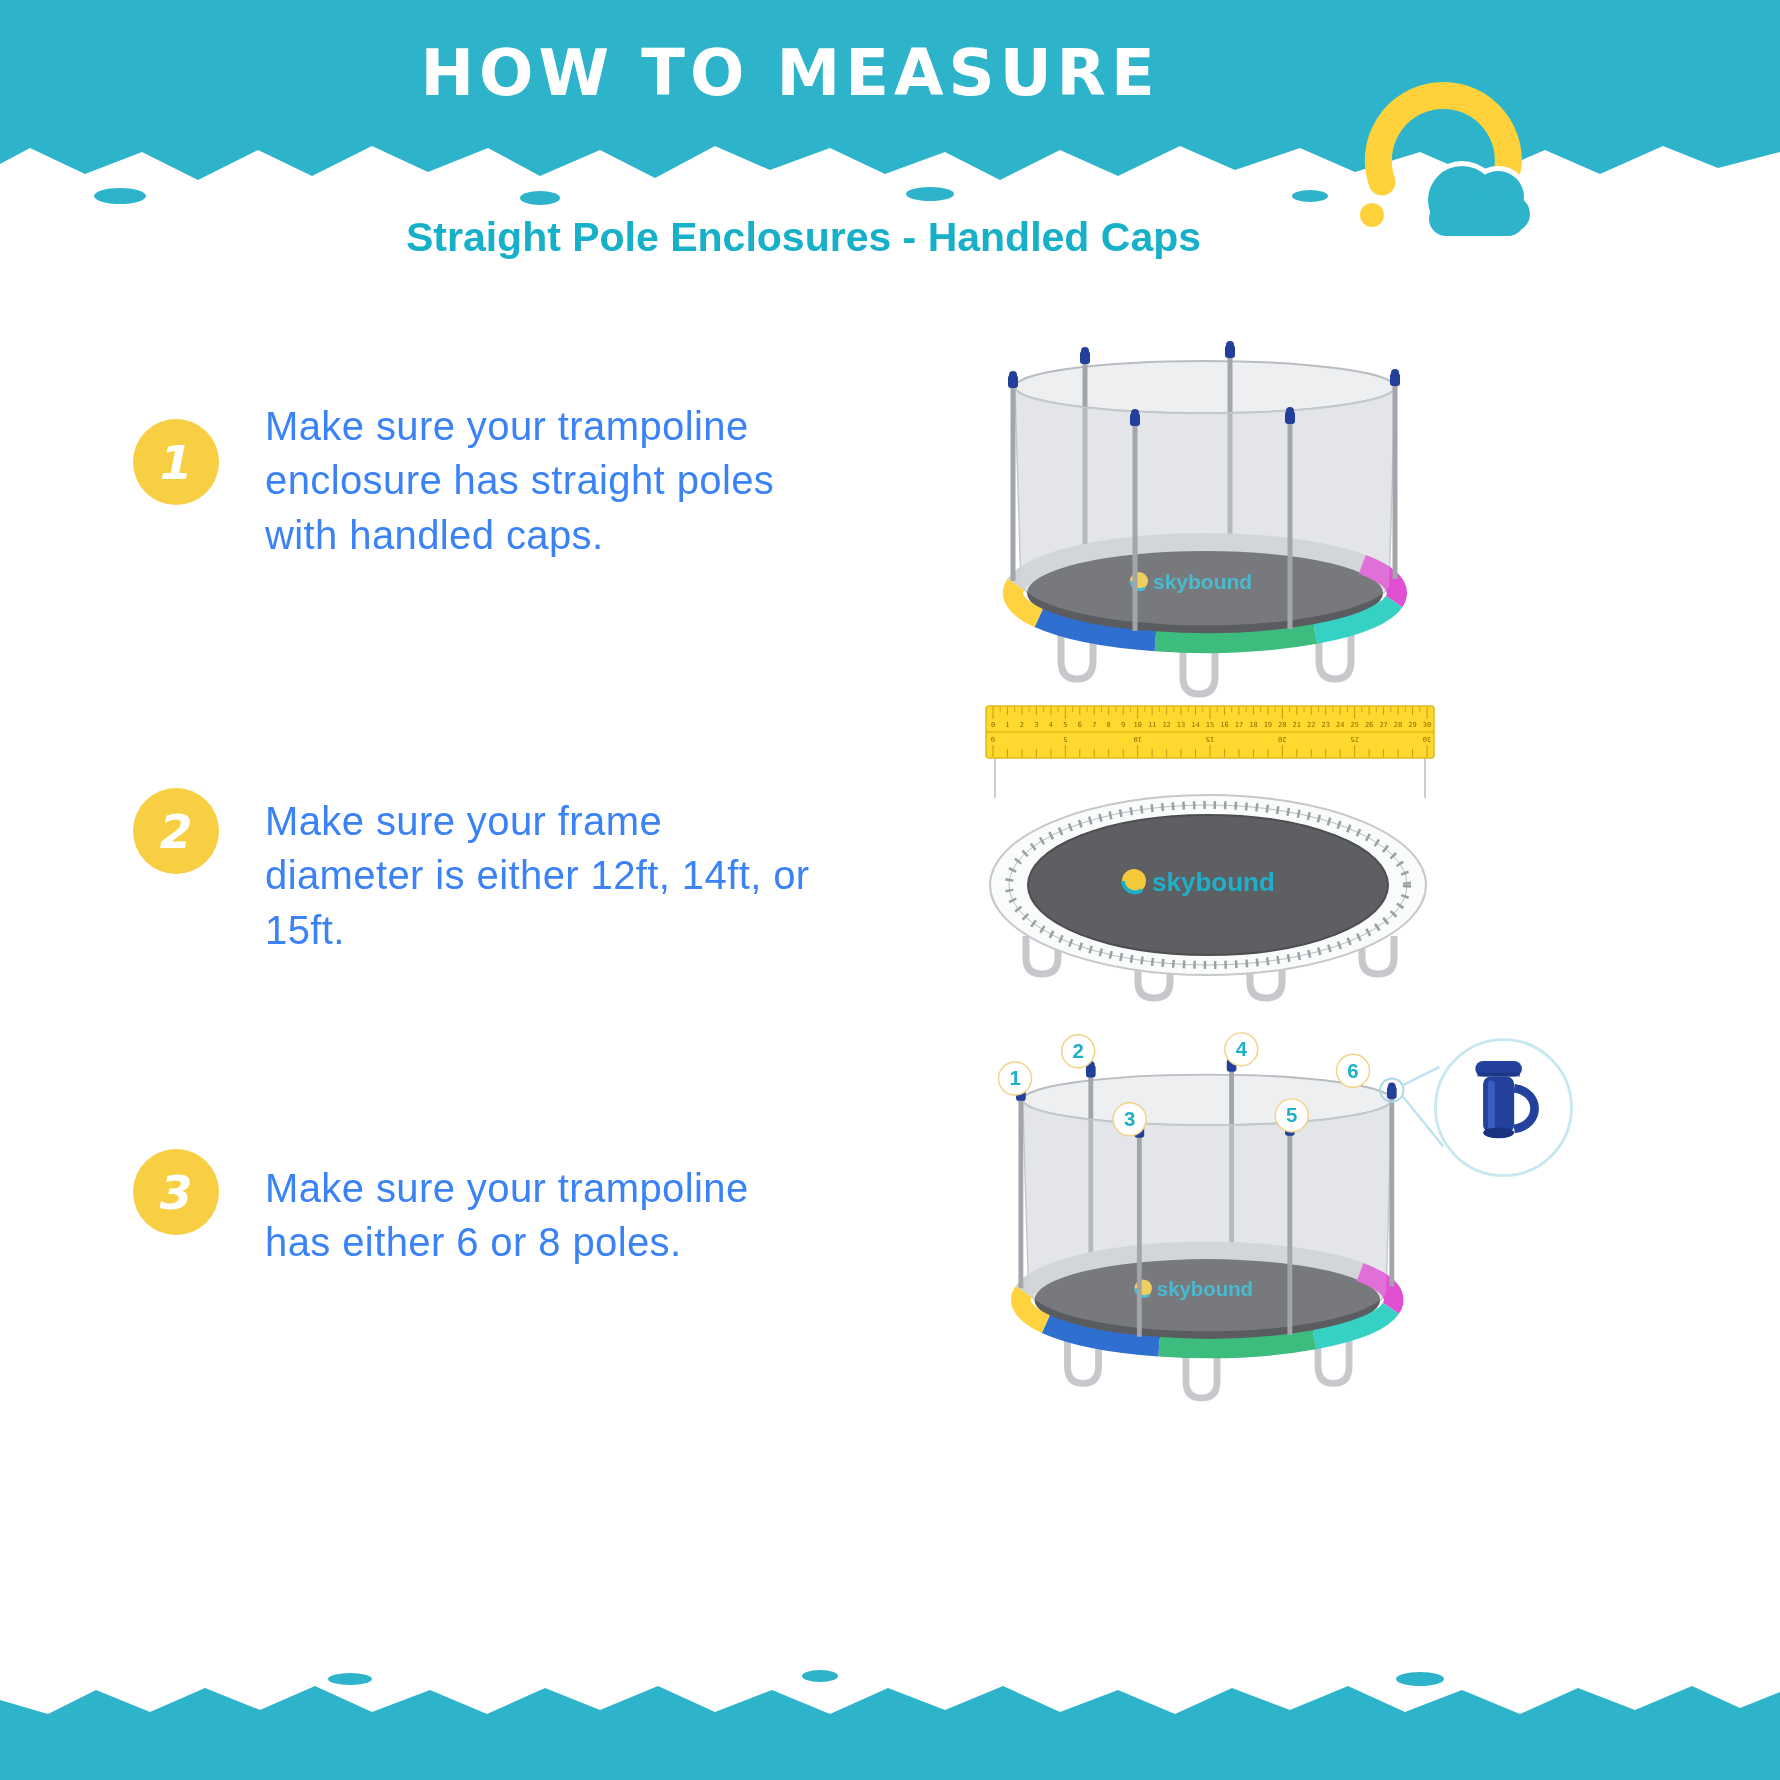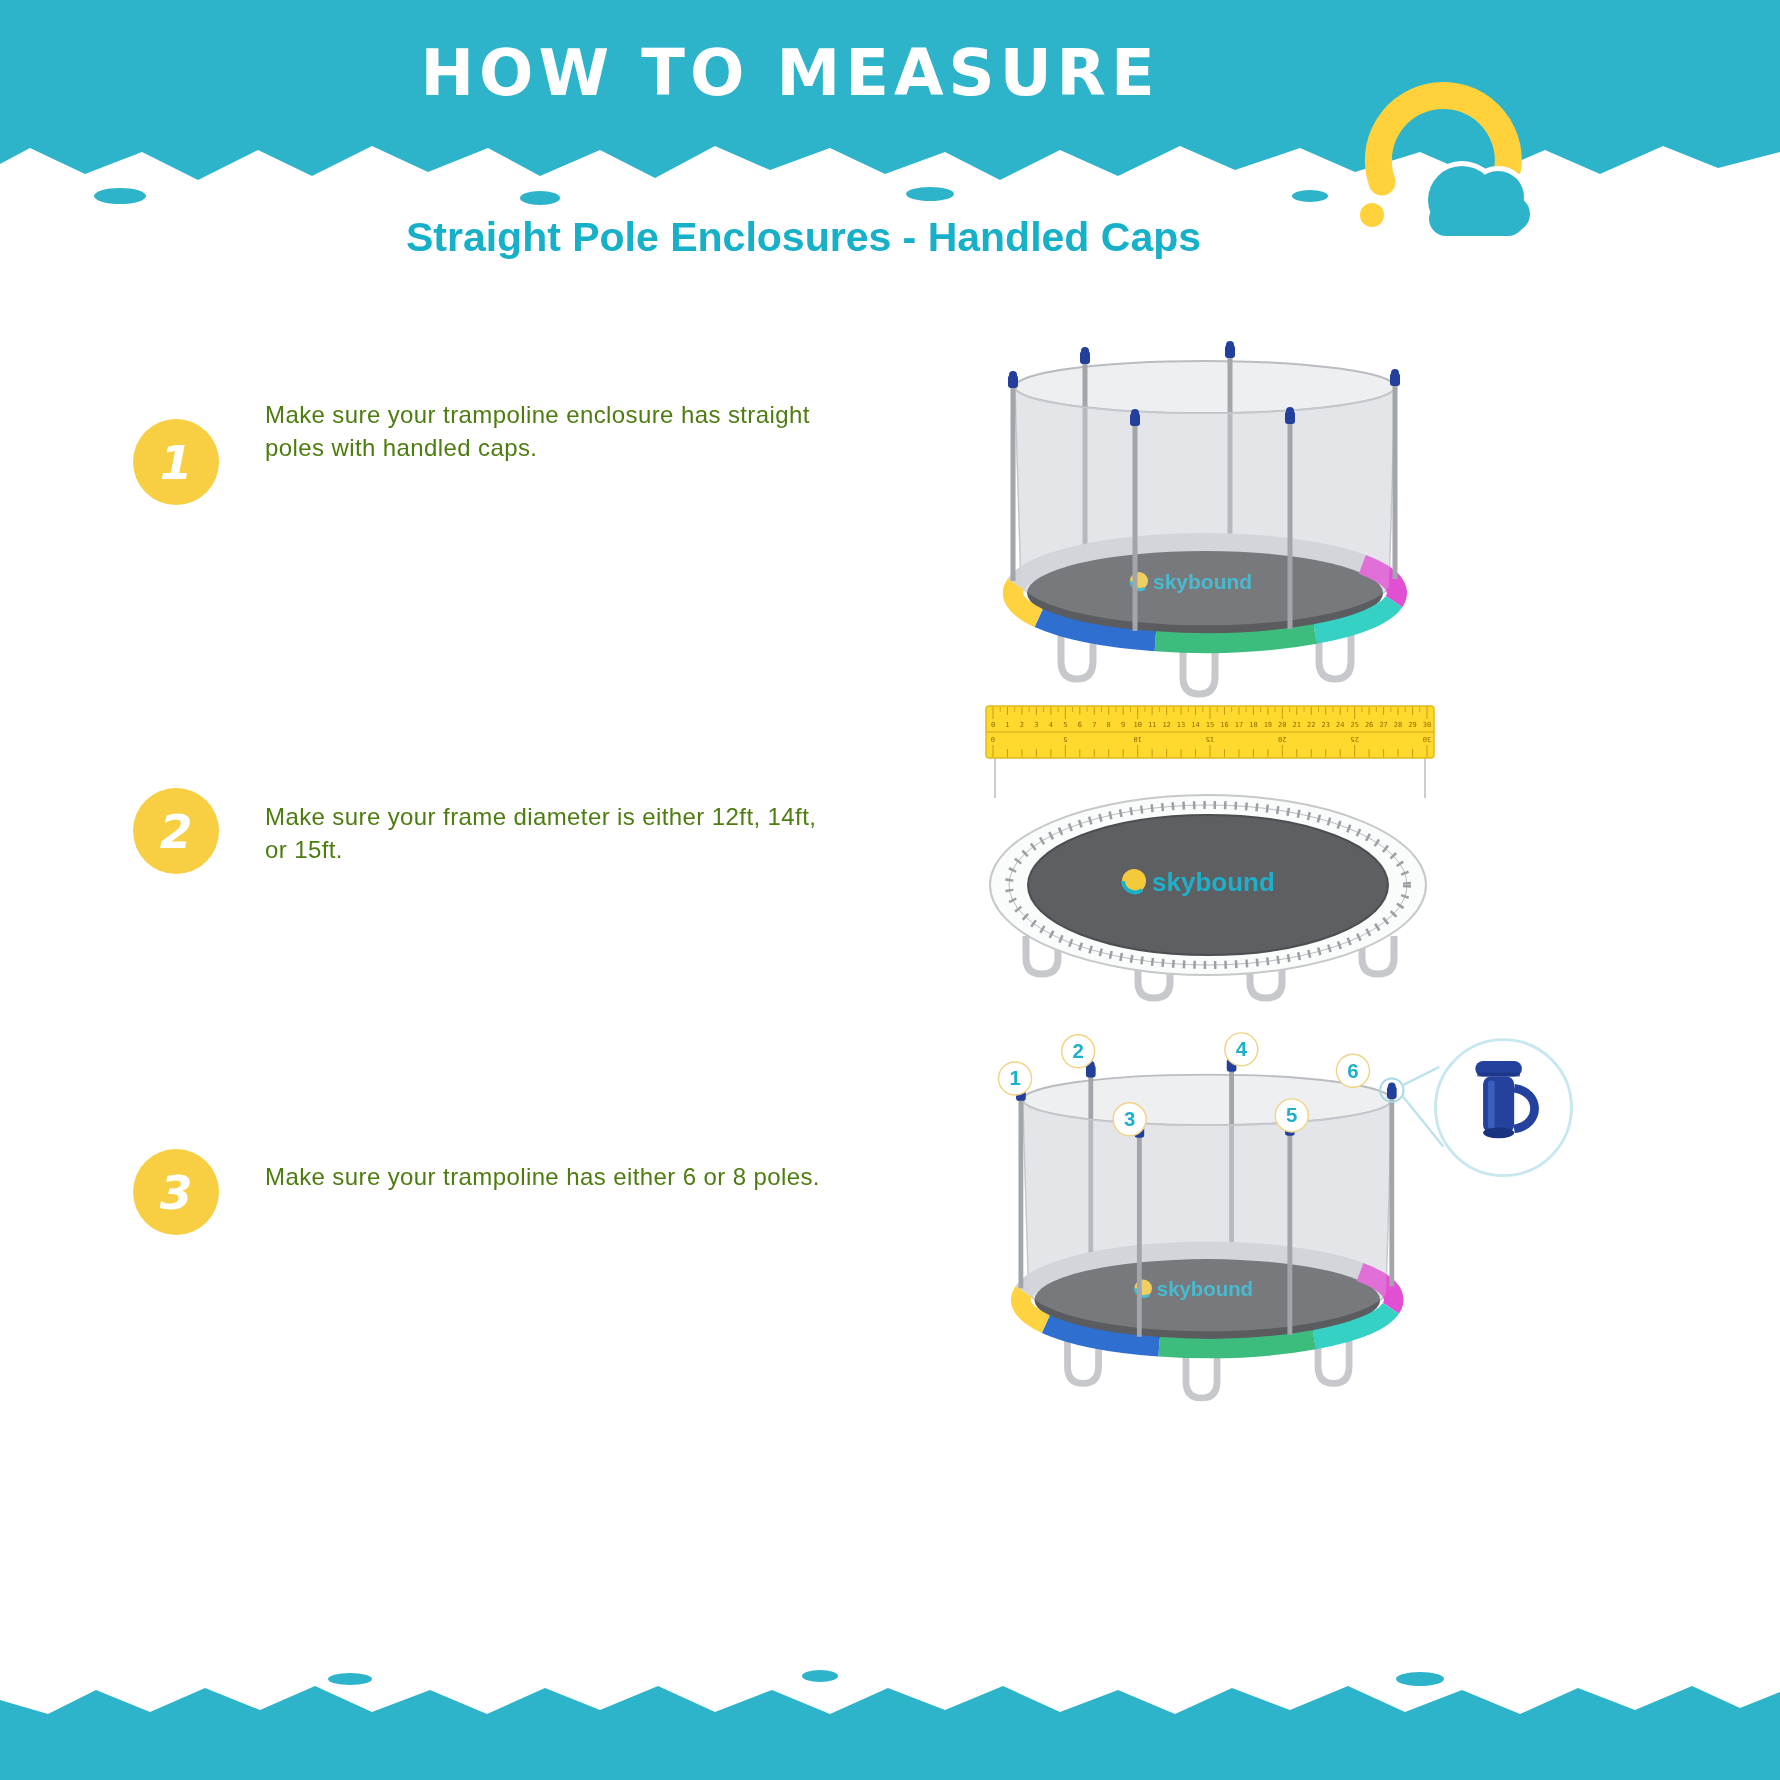--- a/index.html
+++ b/index.html
@@ -25,24 +25,24 @@
 
   .step { position:absolute; left:133px; }
   .step-1 { top:419px; } .step-2 { top:788px; } .step-3 { top:1149px; }
   .step-badge {
     width:86px; height:86px; border-radius:50%; background:#f8cf42;
     display:flex; align-items:center; justify-content:center;
     color:#fff; font-family:"DejaVu Sans", sans-serif; font-weight:bold; font-style:italic; font-size:47px;
   }
   .step-text {
     position:absolute; left:132px; width:560px;
-    font-size:24px; line-height:1.36; color:#4d7c0f; letter-spacing:0.4px;
+    font-size:40px; line-height:1.36; color:#3b82f6; letter-spacing:0.4px;
   }
   .step-1 .step-text { top:-20px; }
-  .step-2 .step-text { top:6px;margin-top:7px; }
+  .step-2 .step-text { top:6px; }
   .step-3 .step-text { top:12px; }
 
   .illus { position:absolute; display:block; }
   .illus-1 { left:975px; top:325px;  width:460px; height:375px; }
   .illus-2 { left:978px; top:700px;  width:460px; height:310px; }
   .illus-3 { left:975px; top:1028px; width:620px; height:402px; }
 </style>
 </head>
 <body>
 

